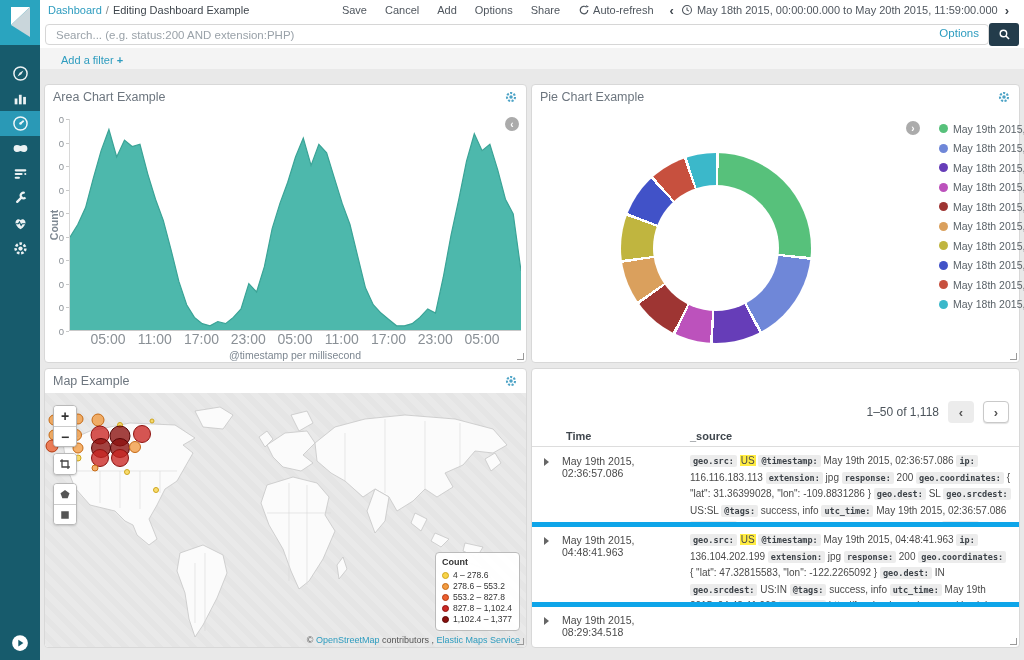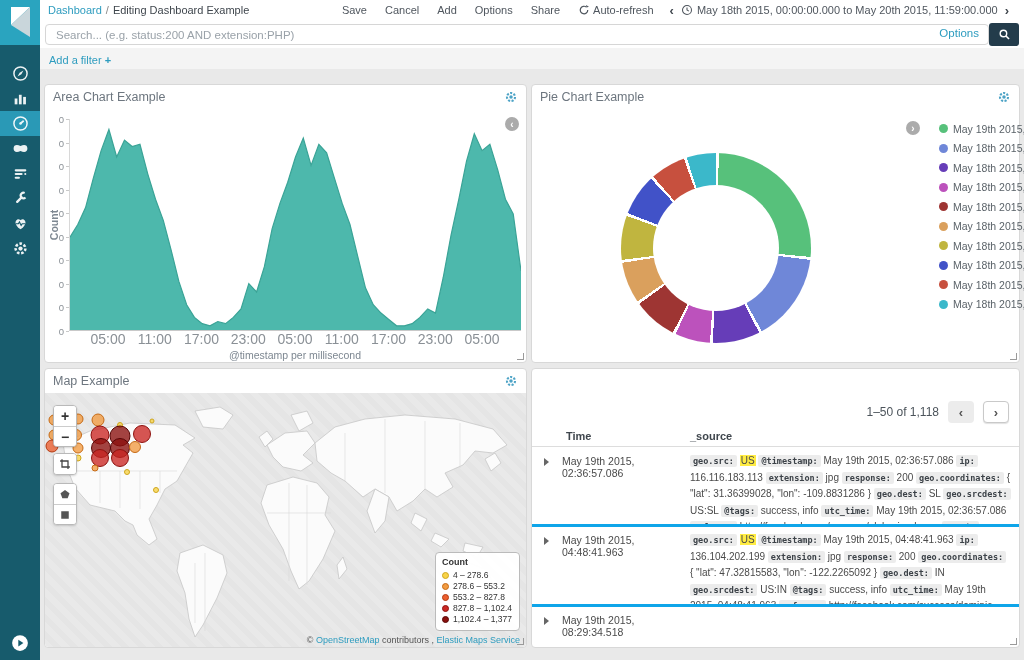--- a/index.html
+++ b/index.html
@@ -26,21 +26,21 @@
   .nav-chev{font-size:13px;font-weight:bold;color:#3f464d;margin:0 7px;cursor:pointer}
   .nav-time{display:flex;align-items:center;gap:4px;color:#4f565e;cursor:pointer}
   .search-row{background:#fff;padding:3px 5px 2px 5px;display:flex;align-items:center}
   .search-wrap{position:relative;flex:1}
   .search-wrap input{width:100%;height:21px;border:1px solid #d6d6d6;border-radius:4px;
       padding:0 62px 0 10px;font:11.5px "Liberation Sans","DejaVu Sans",sans-serif;color:#555;outline:none}
   .search-wrap input::placeholder{color:#9aa2a9}
   .options-link{position:absolute;right:10px;top:3px;color:#2d9cbf;font-size:11.5px;cursor:pointer}
   .search-btn{width:30px;height:23px;background:#233c4b;border:none;border-radius:3px;cursor:pointer;
       display:flex;align-items:center;justify-content:center}
-  .filter-bar{height:24px;background:#f4f4f4;border-bottom:1px solid #e2e2e2;display:flex;align-items:center;padding:0 9px}
+  .filter-bar{height:24px;background:#f4f4f4;border-bottom:1px solid #e2e2e2;display:flex;align-items:center;padding:0 21px}
   .add-filter{color:#2d9cbf;cursor:pointer}
   .add-filter b{font-weight:bold}
   
   .dash{position:absolute;top:69px;left:0;right:0;bottom:0;background:#e9e9e9}
   .panel{position:absolute;background:#fff;border:1px solid #d8d8d8;border-radius:4px}
   .panel-header{height:24px;display:flex;align-items:center;justify-content:space-between;padding:0 8px}
   .panel-title{color:#6d767f;font-size:12.5px}
   .gear-btn{width:14px;height:14px;cursor:pointer}
   .panel-body{position:absolute;top:24px;left:0;right:0;bottom:0}
   .grip{position:absolute;right:2px;bottom:2px;width:7px;height:7px;border-right:1px solid #9a9a9a;border-bottom:1px solid #9a9a9a}
@@ -88,21 +88,21 @@
   
   .pagination{position:absolute;top:8px;right:10px;display:flex;align-items:center;gap:9px;font-size:12px;color:#4c545b}
   .pg-btn{width:26px;height:22px;border-radius:4px;background:#ececec;display:flex;align-items:center;
       justify-content:center;font-size:13px;font-weight:bold;color:#555;cursor:pointer}
   .pg-next{background:#fff;border:1px solid #c9c9c9;box-shadow:0 1px 1px rgba(0,0,0,.12)}
   .thead{position:absolute;top:34px;left:0;right:0;height:20px;border-bottom:1px solid #ddd;
       font-weight:bold;font-size:11px;color:#3f464d}
   .th-time{position:absolute;left:34px;top:3px}
   .th-source{position:absolute;left:158px;top:3px}
   .search-rows{position:absolute;top:55px;left:0;right:0;bottom:0;overflow:hidden}
-  .srow{position:relative;border-bottom:3px solid #0ea5e9;overflow:hidden}
+  .srow{position:relative;border-bottom:5px solid #0ea5e9;overflow:hidden}
   .caret{position:absolute;left:12px;top:10px;width:0;height:0;cursor:pointer;
       border-left:5px solid #666;border-top:4px solid transparent;border-bottom:4px solid transparent}
   .tcell{position:absolute;left:30px;top:7px;width:126px;font-size:10.5px;color:#4a4a4a}
   .scell{margin-left:158px;margin-right:8px;padding-top:5px;font-size:10px;line-height:15.5px;color:#4a4a4a;word-break:break-word}
   .badge{font-family:"DejaVu Sans Mono","Liberation Mono",monospace;font-size:8.5px;font-weight:bold;
       background:#ececec;border-radius:2px;padding:1px 3px;color:#3c4248;white-space:nowrap}
   .hl{background:#ffec43;padding:0 1px}
 </style>
 </head>
 <body>

